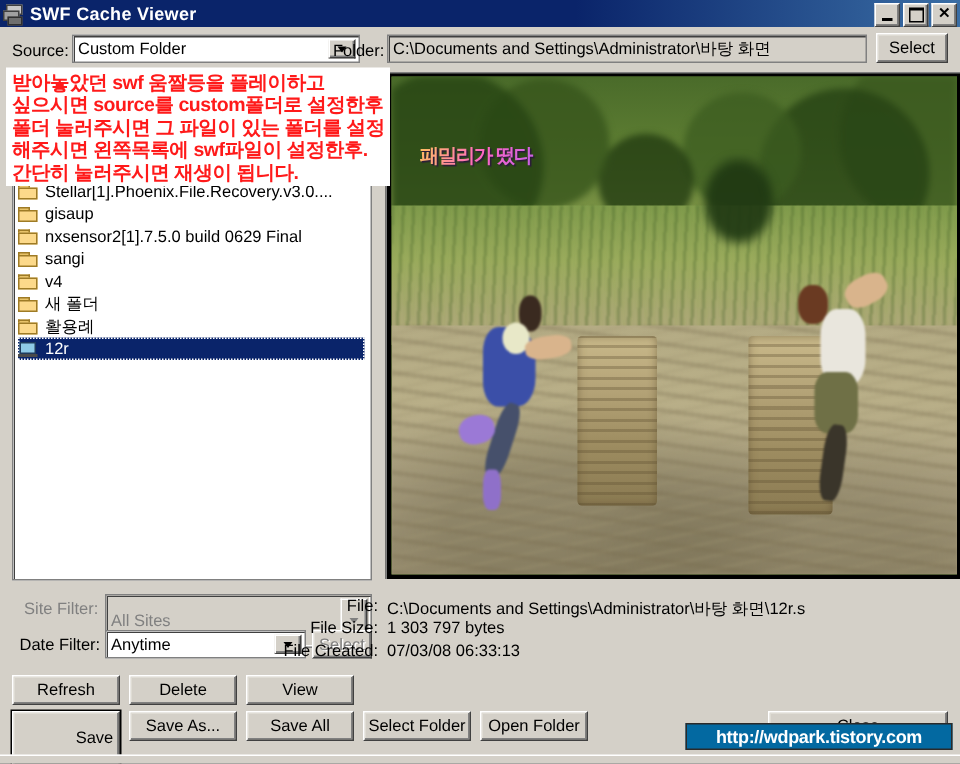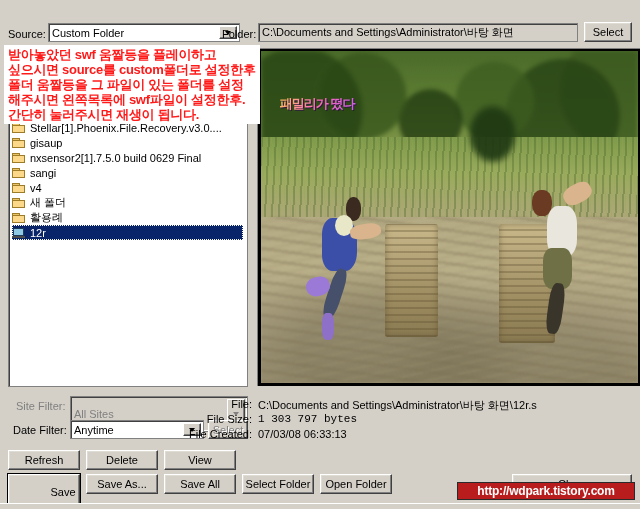--- a/index.html
+++ b/index.html
@@ -322,21 +322,21 @@
     filter: blur(0.7px);
   }
   .p-torso, .p-leg, .p-arm, .p-head {
     position: absolute;
     border-radius: 40%;
   }
   .wm {
     position: absolute;
     left: 457px; top: 482px;
     width: 178px; height: 18px;
-    background: #b91c1c;
+    background: #0369a1;
     border: 1px solid #2a2a2a;
     color: #ffffff;
     font-size: 12px;
     font-weight: bold;
     display: flex;
     align-items: center;
     justify-content: center;
     letter-spacing: -0.2px;
     z-index: 60;
     box-sizing: border-box;
@@ -359,20 +359,39 @@
     left: 0; bottom: 0; width: 640px; height: 5px;
     background: #d4d0c8;
     border-top: 1px solid #ffffff;
   }
 </style>
 </head>
 <body>
 
 <div id="app">
 
+  <div class="titlebar">
+    <div class="title-icon">
+      <div class="s1"></div>
+        <div class="s2"></div>
+        <div class="s3"></div>
+    </div>
+    <div class="title-text">SWF Cache Viewer</div>
+    <div class="title-buttons">
+      <div class="tbtn">
+          <div class="min-g"></div>
+        </div>
+      <div class="tbtn">
+          <div class="max-g"></div>
+        </div>
+      <div class="tbtn">
+          <span class="cls-g">✕</span>
+        </div>
+    </div>
+  </div>
 
   <div class="toolrow">
     <div class="lbl" style="left:8px; top:10px;">Source:</div>
     <div class="combo" style="left:48px; top:5px; width:192px; height:19px;">
       <span>Custom Folder</span>
       <span class="arrowbox">
           <span class="arrowdown"></span>
         </span>
     </div>
     <div class="lbl" style="left:222px; top:10px;">Folder:</div>
@@ -444,21 +463,21 @@
           <span class="scr"></span>
           <span class="base"></span>
         </span>
         <span>12r</span>
       </div>
     </div>
 
   <div class="overlay" id="overlay">
       <div>받아놓았던 swf 움짤등을 플레이하고</div>
       <div>싶으시면 source를 custom폴더로 설정한후</div>
-      <div>폴더 움짤등을 그 파일이 있는 폴더를 설정</div>
+      <div>폴더 눌러주시면 그 파일이 있는 폴더를 설정</div>
       <div>해주시면 왼쪽목록에 swf파일이 설정한후.</div>
       <div>간단히 눌러주시면 재생이 됩니다.</div>
     </div>
 
   <div class="videopanel">
     <div class="videoinner">
       <div class="v-sky"></div>
       <div class="v-trees"></div>
       <div class="v-grass"></div>
       <div class="v-grassdetail"></div>
@@ -511,21 +530,21 @@
     <span class="arrowbox">
         <span class="arrowdown"></span>
       </span>
   </div>
   <div class="btn disabled" style="left:208px; top:420px; width:40px; height:19px;">Select</div>
 
   <div class="infolabel" style="left:190px; top:398px; width:62px;">File:</div>
   <div class="infotext" style="left:258px; top:398px;">C:\Documents and Settings\Administrator\바탕 화면\12r.s</div>
 
   <div class="infolabel" style="left:168px; top:413px; width:84px;">File Size:</div>
-  <div class="infotext" style="left:258px; top:413px;font-family:Liberation Mono, monospace;">1 303 797 bytes</div>
+  <div class="infotext" style="left:258px; top:413px;">1 303 797 bytes</div>
 
   <div class="infolabel" style="left:150px; top:428px; width:102px;">File Created:</div>
   <div class="infotext" style="left:258px; top:428px;">07/03/08 06:33:13</div>
 
   <div id="btnrow1">
       <div class="btn" style="left: 8px; top: 450px; width: 72px; height: 20px;">Refresh</div>
       <div class="btn" style="left: 86px; top: 450px; width: 72px; height: 20px;">Delete</div>
       <div class="btn" style="left: 164px; top: 450px; width: 72px; height: 20px;">View</div>
     </div>
   <div id="btnrow2">

